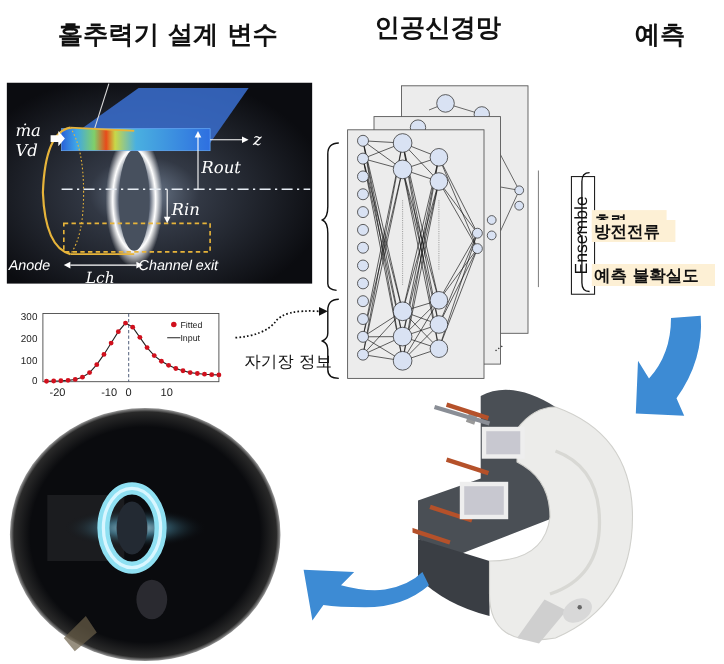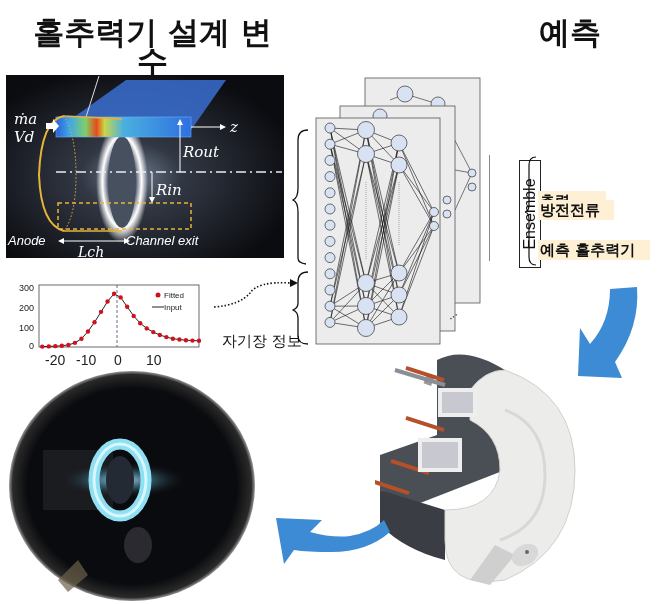--- a/index.html
+++ b/index.html
@@ -1,32 +1,33 @@
 <!DOCTYPE html>
 <html><head>
 <meta charset="utf-8">
 <style>
   * { margin: 0; padding: 0; box-sizing: border-box; }
   html, body { width: 658px; height: 604px; background: #ffffff; overflow: hidden; }
   body { position: relative; font-family: "DejaVu Sans", "Liberation Sans", sans-serif; color: #111; }
   .abs { position: absolute; }
-  .title { font-weight: bold; font-size: 31px; letter-spacing: 0px; color: #111; text-align: center; line-height: 29px; }
+  .title { font-weight: bold; font-size: 23px; letter-spacing: 0px; color: #111; text-align: center; line-height: 29px; }
   .svgwrap { position: absolute; }
   .pred-item { position: absolute; left: 538px; height: 20px; background: #fdf0d5; font-weight: bold; font-size: 15px; line-height: 20px; padding-left: 2px; color: #111; }
   .ensemble-box { position: absolute; left: 519px; top: 160px; width: 22px; height: 108px; border: 1px solid #222; background:#fff; }
   .ensemble-text { position: absolute; left: 50%; top: 50%; transform: translate(-50%,-50%) rotate(-90deg); font-family: "Liberation Sans", sans-serif; font-size: 16px; white-space: nowrap; color:#111; }
-  .mag-label { position: absolute; left: 222px; top: 332px; font-size: 15px; color: #111; }
+  .mag-label { position: absolute; left: 222px; top: 320px; font-size: 15px; color: #111; }
 </style>
 </head>
 <body>
 
 <div class="abs title" style="left:20px; top:18px; width:265px;">홀추력기 설계 변수</div>
 <div class="abs title" style="left:318px; top:12px; width:160px;">
+  <div>인공신경망</div>
 </div>
-<div class="abs title" style="left:530px; top:18px; width:80px;">예측</div>
+<div class="abs title" style="left:560px; top:18px; width:80px;">예측</div>
 
 <svg class="svgwrap" style="left:6px; top:75px;" width="278" height="183" viewBox="0 0 278 183">
   <defs>
     <radialGradient id="glow" cx="0.45" cy="0.55" r="0.6">
       <stop offset="0" stop-color="#6f7d90"></stop>
       <stop offset="0.3" stop-color="#323844"></stop>
       <stop offset="1" stop-color="#0b0c10"></stop>
     </radialGradient>
     <linearGradient id="heat" x1="0" x2="1">
       <stop offset="0" stop-color="#2a62d8"></stop>
@@ -119,23 +120,23 @@
       <circle cx="175.40816326530611" cy="71.56" r="2.2" fill="#d0101d"></circle>
       <circle cx="181.9387755102041" cy="72.18" r="2.2" fill="#d0101d"></circle>
       <circle cx="188.46938775510205" cy="72.59333333333333" r="2.2" fill="#d0101d"></circle>
       <circle cx="195" cy="72.8" r="2.2" fill="#d0101d"></circle>
     </g>
   <circle cx="154" cy="27" r="2.5" fill="#d0101d"></circle>
   <text x="160" y="30" font-family="Liberation Sans, sans-serif" font-size="8" fill="#222">Fitted</text>
   <line x1="148" y1="39" x2="160" y2="39" stroke="#222" stroke-width="1"></line>
   <text x="160" y="42" font-family="Liberation Sans, sans-serif" font-size="8" fill="#222">Input</text>
 </svg>
-<div class="abs" style="left:4px; top:352px; width:200px; height:12px; font-family:'Liberation Sans',sans-serif; font-size:14px; color:#222;">
+<div class="abs" style="left:4px; top:352px; width:200px; height:12px; font-family:'Liberation Sans',sans-serif; font-size:10px; color:#222;">
   <span class="abs" style="left:41px;">-20</span>
-  <span class="abs" style="left:72px;">-10</span>
+  <span class="abs" style="left:88px;">-10</span>
   <span class="abs" style="left:110px;">0</span>
   <span class="abs" style="left:142px;">10</span>
   <span class="abs" style="left:175px;margin-top:40px;">20</span>
 </div>
 
 <svg class="svgwrap" style="left:210px; top:275px;" width="90" height="40" viewBox="0 0 90 40">
   <path d="M4,32 Q30,30 40,18 Q48,6 80,8" fill="none" stroke="#111" stroke-width="1.6" stroke-dasharray="1.5,2"></path>
   <polygon points="80,4 88,8 80,12" fill="#111"></polygon>
 </svg>
 <div class="mag-label">자기장 정보</div>
@@ -260,21 +261,21 @@
 </svg>
 <div class="abs" style="left:489px; top:155px; width:1px; height:106px; background:#888;"></div>
 <div class="ensemble-box">
   <div class="ensemble-text">Ensemble</div>
 </div>
 <svg class="svgwrap" style="left:522px; top:155px;" width="16" height="112" viewBox="0 0 16 112">
   <path d="M14,2 Q7,2 7,10 L7,50 Q7,56 3,57 Q7,58 7,64 L7,102 Q7,110 14,110" fill="none" stroke="#111" stroke-width="1.2"></path>
 </svg>
 <div class="pred-item" style="top:163px; width:68px;margin-top:28px;">추력</div>
 <div class="pred-item" style="top:200px; width:76px;">방전전류</div>
-<div class="pred-item" style="top:240px; width:112px;">예측 홀추력기</div>
+<div class="pred-item" style="top:240px; width:112px;">예측 불확실도</div>
 
 <svg class="svgwrap" style="left:570px; top:282px;" width="80" height="100" viewBox="0 0 80 100">
   <path d="M40,7 L67,5 Q70,45 45,80 L52,96 L8,94 L10,46 L20,62 Q40,40 40,7 Z" fill="#3d8bd4"></path>
 </svg>
 
 <svg class="svgwrap" style="left:375px; top:340px;" width="210" height="260" viewBox="0 0 210 260">
   <path d="M62,20 Q90,5 130,30 L130,130 L40,165 L5,150 L5,115 L62,95 Z" fill="#4a4f55"></path>
   <path d="M5,150 L5,185 Q30,210 70,220 L70,170 Z" fill="#3a3e44"></path>
   <rect x="50" y="35" width="8" height="10" fill="#999" transform="rotate(20 54 40)"></rect>
   <line x1="20" y1="30" x2="70" y2="45" stroke="#8a8e96" stroke-width="4"></line>

